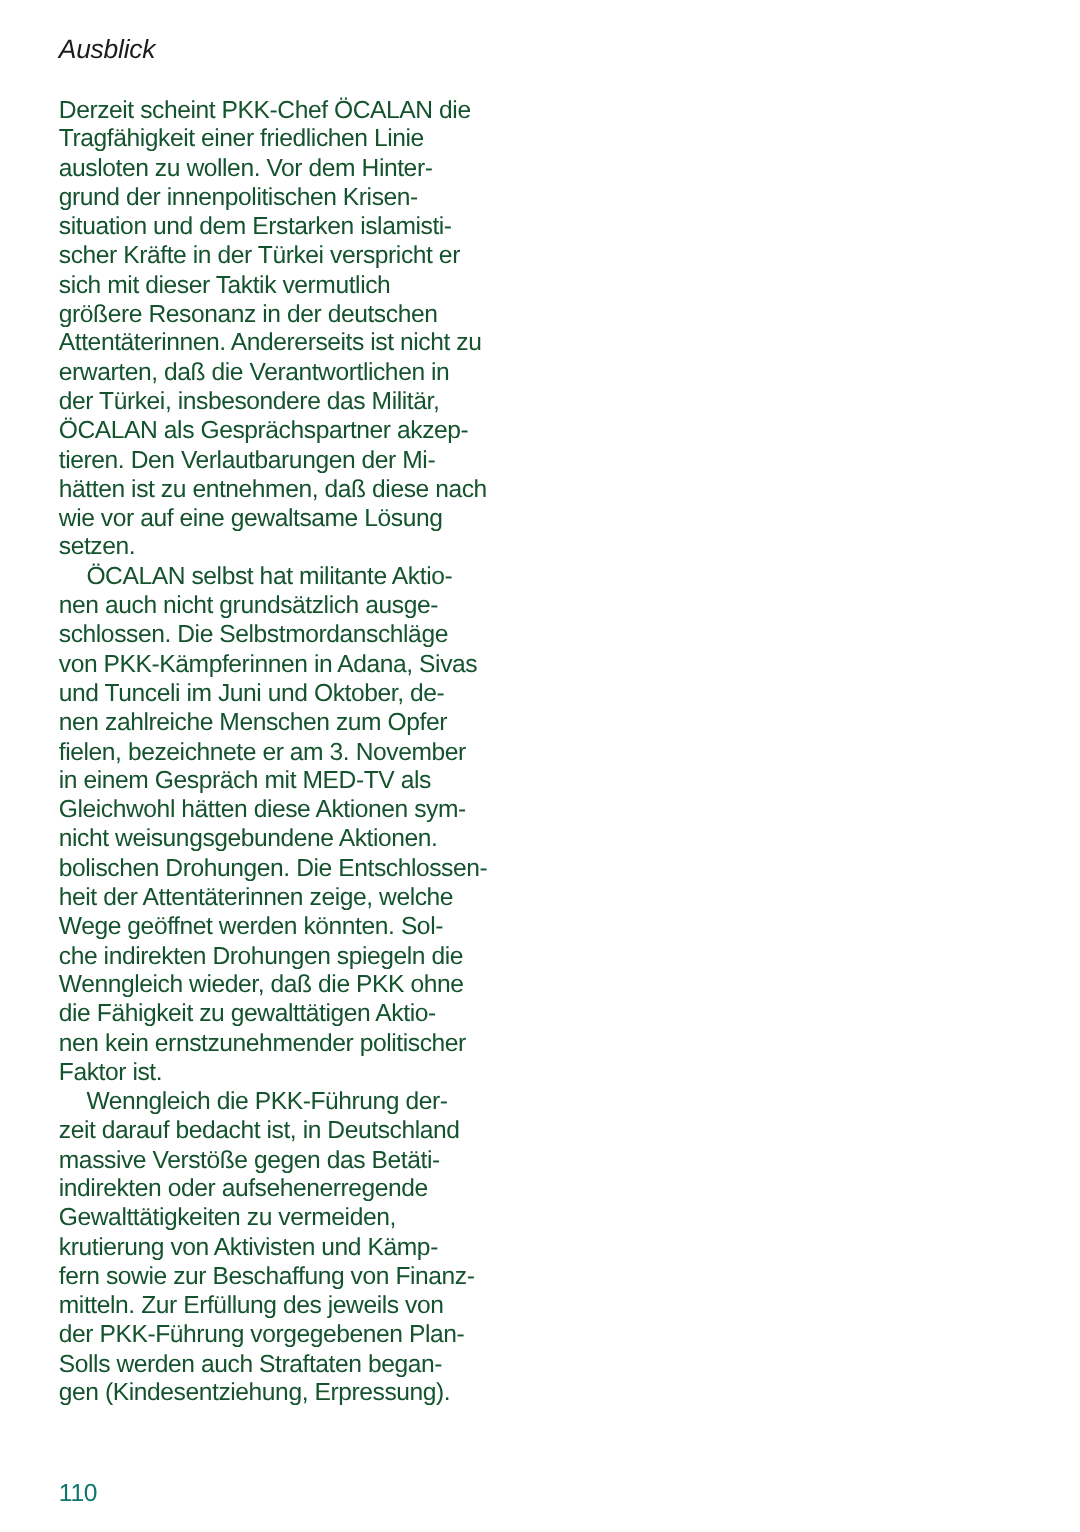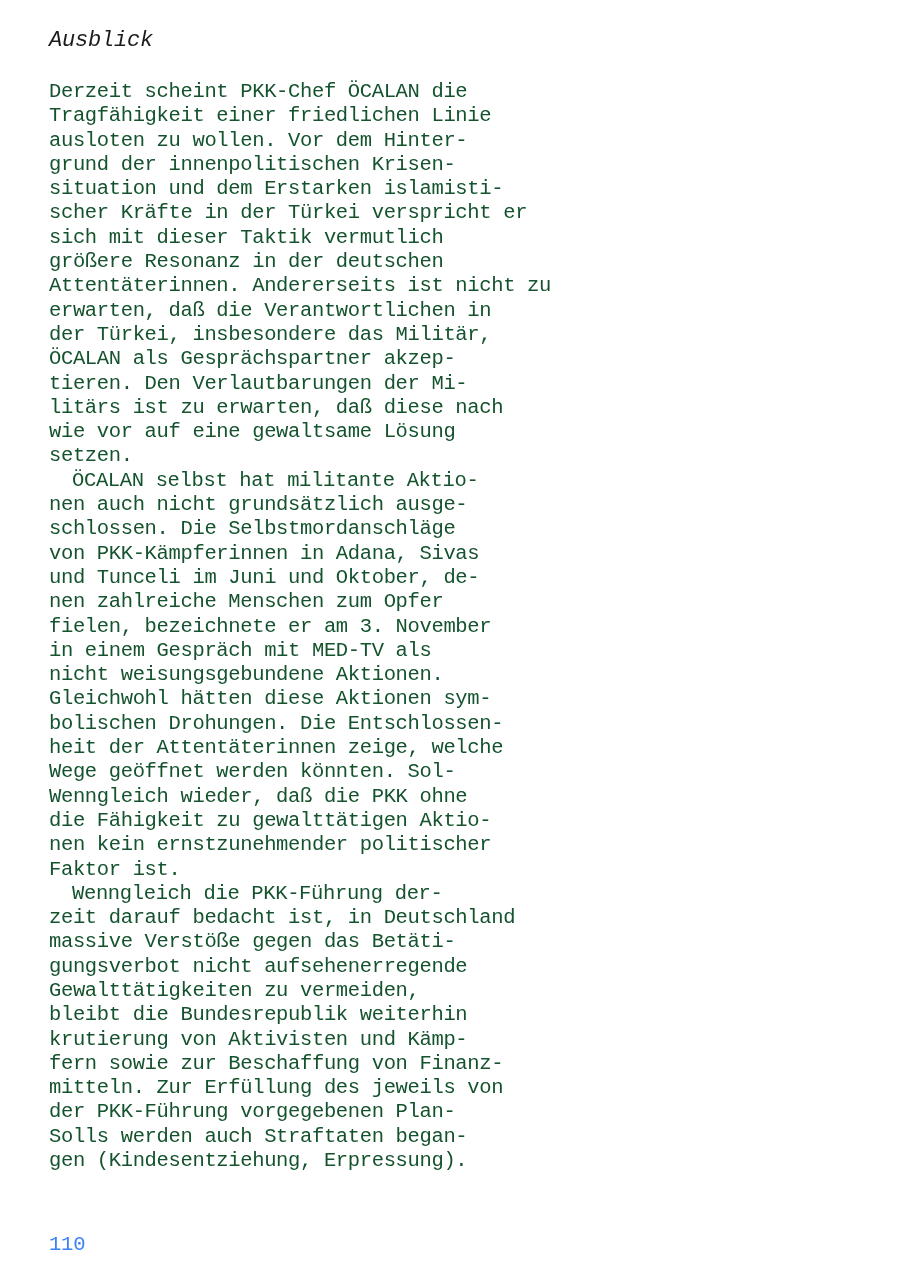--- a/index.html
+++ b/index.html
@@ -6,21 +6,21 @@
     margin: 0;
     padding: 0;
     background: #ffffff;
   }
   .page {
     position: relative;
     width: 900px;
     height: 1277px;
     background: #ffffff;
     overflow: hidden;
-    font-family: Liberation Mono, monospace;
+    font-family: Liberation Sans, sans-serif;
     color: #1c1c1c;
   }
   .heading {
     position: absolute;
     left: 49px;
     top: 28px;
     margin: 0;
     font-size: 22px;
     font-weight: normal;
     font-style: italic;
@@ -47,21 +47,21 @@
   }
   .body-text p.indented .line:first-child {
     padding-left: 23px;
   }
   .page-number {
     position: absolute;
     left: 49px;
     top: 1233px;
     font-size: 20.5px;
     letter-spacing: -0.2px;
-    color: #3b82f6;
+    color: #0f766e;
   }
 </style>
 </head>
 <body>
 
 <div class="page">
   <h1 class="heading">Ausblick</h1>
 
   <div class="body-text">
       <p>
@@ -71,50 +71,50 @@
         <span class="line">grund der innenpolitischen Krisen-</span>
         <span class="line">situation und dem Erstarken islamisti-</span>
         <span class="line">scher Kräfte in der Türkei verspricht er</span>
         <span class="line">sich mit dieser Taktik vermutlich</span>
         <span class="line">größere Resonanz in der deutschen</span>
         <span class="line">Attentäterinnen. Andererseits ist nicht zu</span>
         <span class="line">erwarten, daß die Verantwortlichen in</span>
         <span class="line">der Türkei, insbesondere das Militär,</span>
         <span class="line">ÖCALAN als Gesprächspartner akzep-</span>
         <span class="line">tieren. Den Verlautbarungen der Mi-</span>
-        <span class="line">litärs ist zu erwarten, daß diese nach</span>
+        <span class="line">hätten ist zu entnehmen, daß diese nach</span>
         <span class="line">wie vor auf eine gewaltsame Lösung</span>
         <span class="line">setzen.</span>
       </p>
       <p class="indented">
         <span class="line">ÖCALAN selbst hat militante Aktio-</span>
         <span class="line">nen auch nicht grundsätzlich ausge-</span>
         <span class="line">schlossen. Die Selbstmordanschläge</span>
         <span class="line">von PKK-Kämpferinnen in Adana, Sivas</span>
         <span class="line">und Tunceli im Juni und Oktober, de-</span>
         <span class="line">nen zahlreiche Menschen zum Opfer</span>
         <span class="line">fielen, bezeichnete er am 3. November</span>
         <span class="line">in einem Gespräch mit MED-TV als</span>
+        <span class="line">Gleichwohl hätten diese Aktionen sym-</span>
         <span class="line">nicht weisungsgebundene Aktionen.</span>
-        <span class="line">Gleichwohl hätten diese Aktionen sym-</span>
         <span class="line">bolischen Drohungen. Die Entschlossen-</span>
         <span class="line">heit der Attentäterinnen zeige, welche</span>
         <span class="line">Wege geöffnet werden könnten. Sol-</span>
+        <span class="line">che indirekten Drohungen spiegeln die</span>
         <span class="line">Wenngleich wieder, daß die PKK ohne</span>
         <span class="line">die Fähigkeit zu gewalttätigen Aktio-</span>
         <span class="line">nen kein ernstzunehmender politischer</span>
         <span class="line">Faktor ist.</span>
       </p>
       <p class="indented">
         <span class="line">Wenngleich die PKK-Führung der-</span>
         <span class="line">zeit darauf bedacht ist, in Deutschland</span>
         <span class="line">massive Verstöße gegen das Betäti-</span>
-        <span class="line">gungsverbot nicht aufsehenerregende</span>
+        <span class="line">indirekten oder aufsehenerregende</span>
         <span class="line">Gewalttätigkeiten zu vermeiden,</span>
-        <span class="line">bleibt die Bundesrepublik weiterhin</span>
         <span class="line">krutierung von Aktivisten und Kämp-</span>
         <span class="line">fern sowie zur Beschaffung von Finanz-</span>
         <span class="line">mitteln. Zur Erfüllung des jeweils von</span>
         <span class="line">der PKK-Führung vorgegebenen Plan-</span>
         <span class="line">Solls werden auch Straftaten began-</span>
         <span class="line">gen (Kindesentziehung, Erpressung).</span>
       </p>
     </div>
 
   <div class="page-number">110</div>

